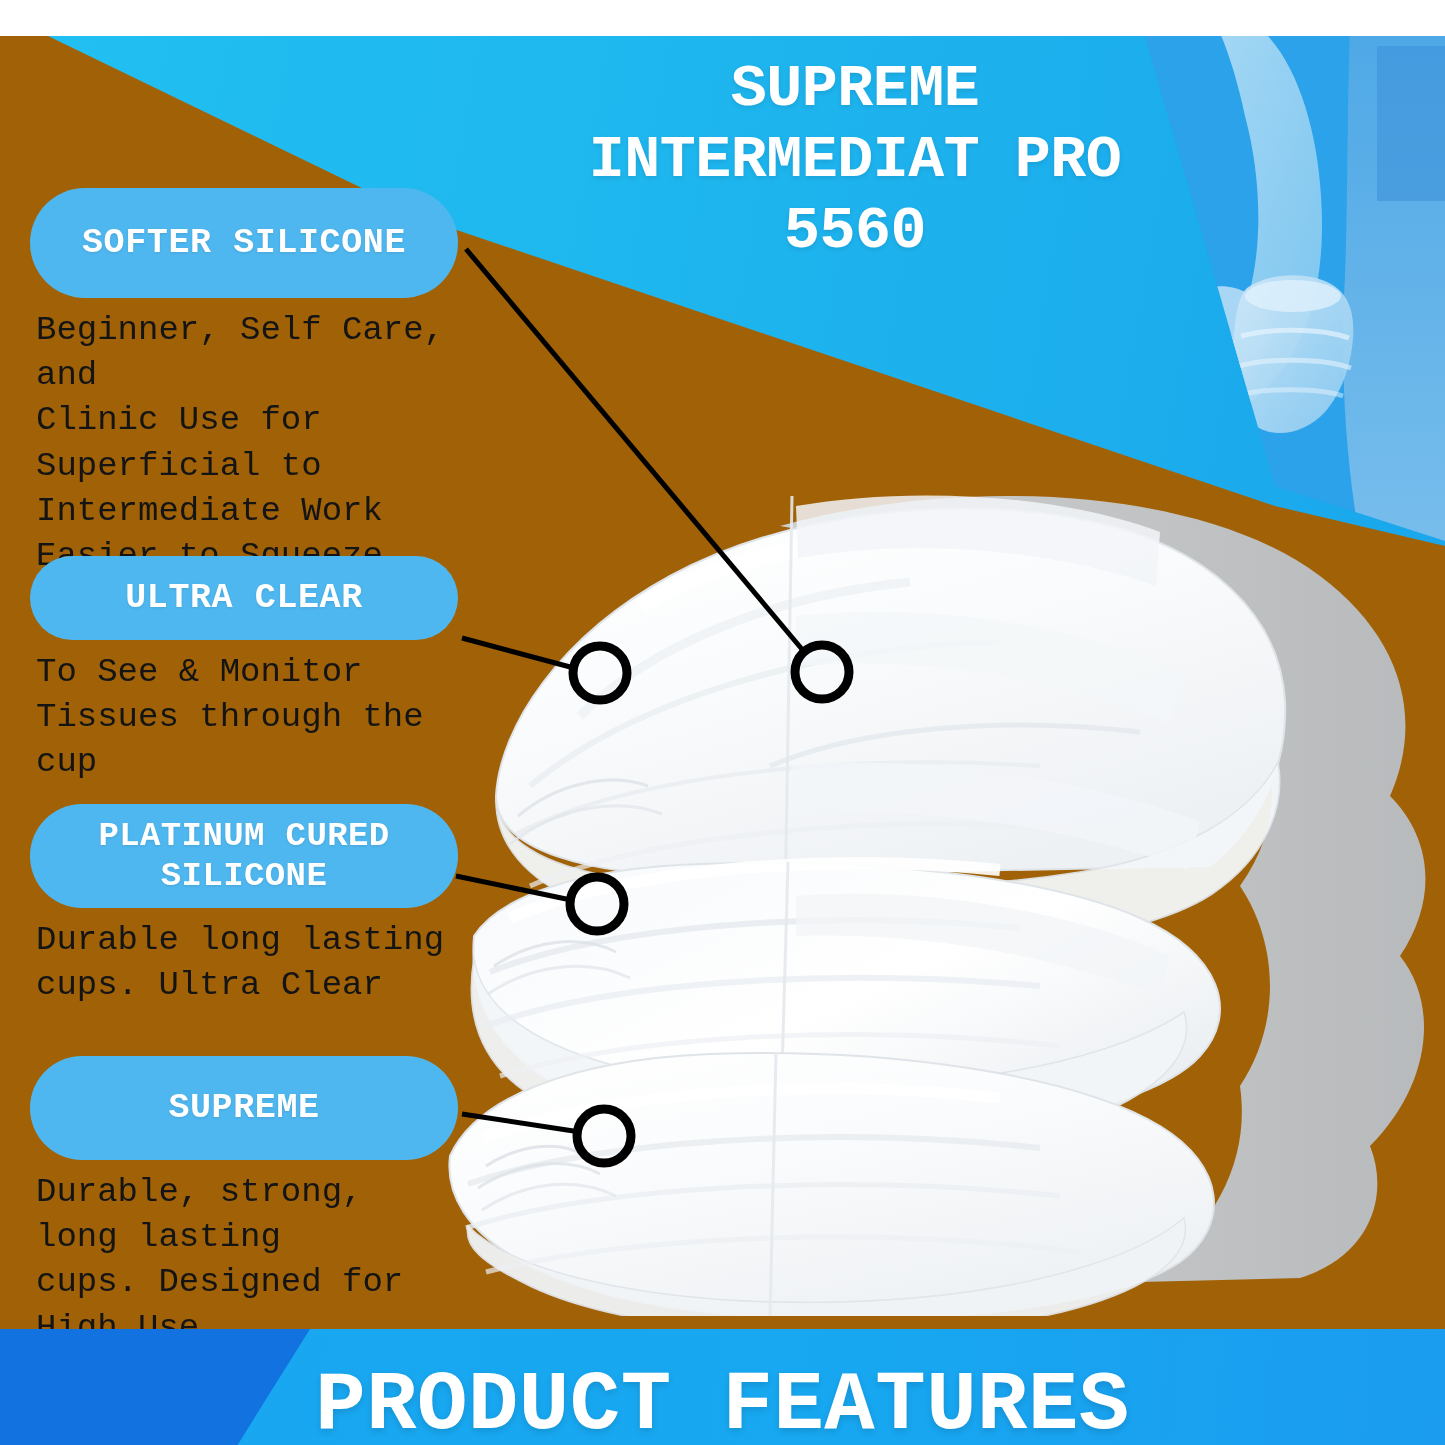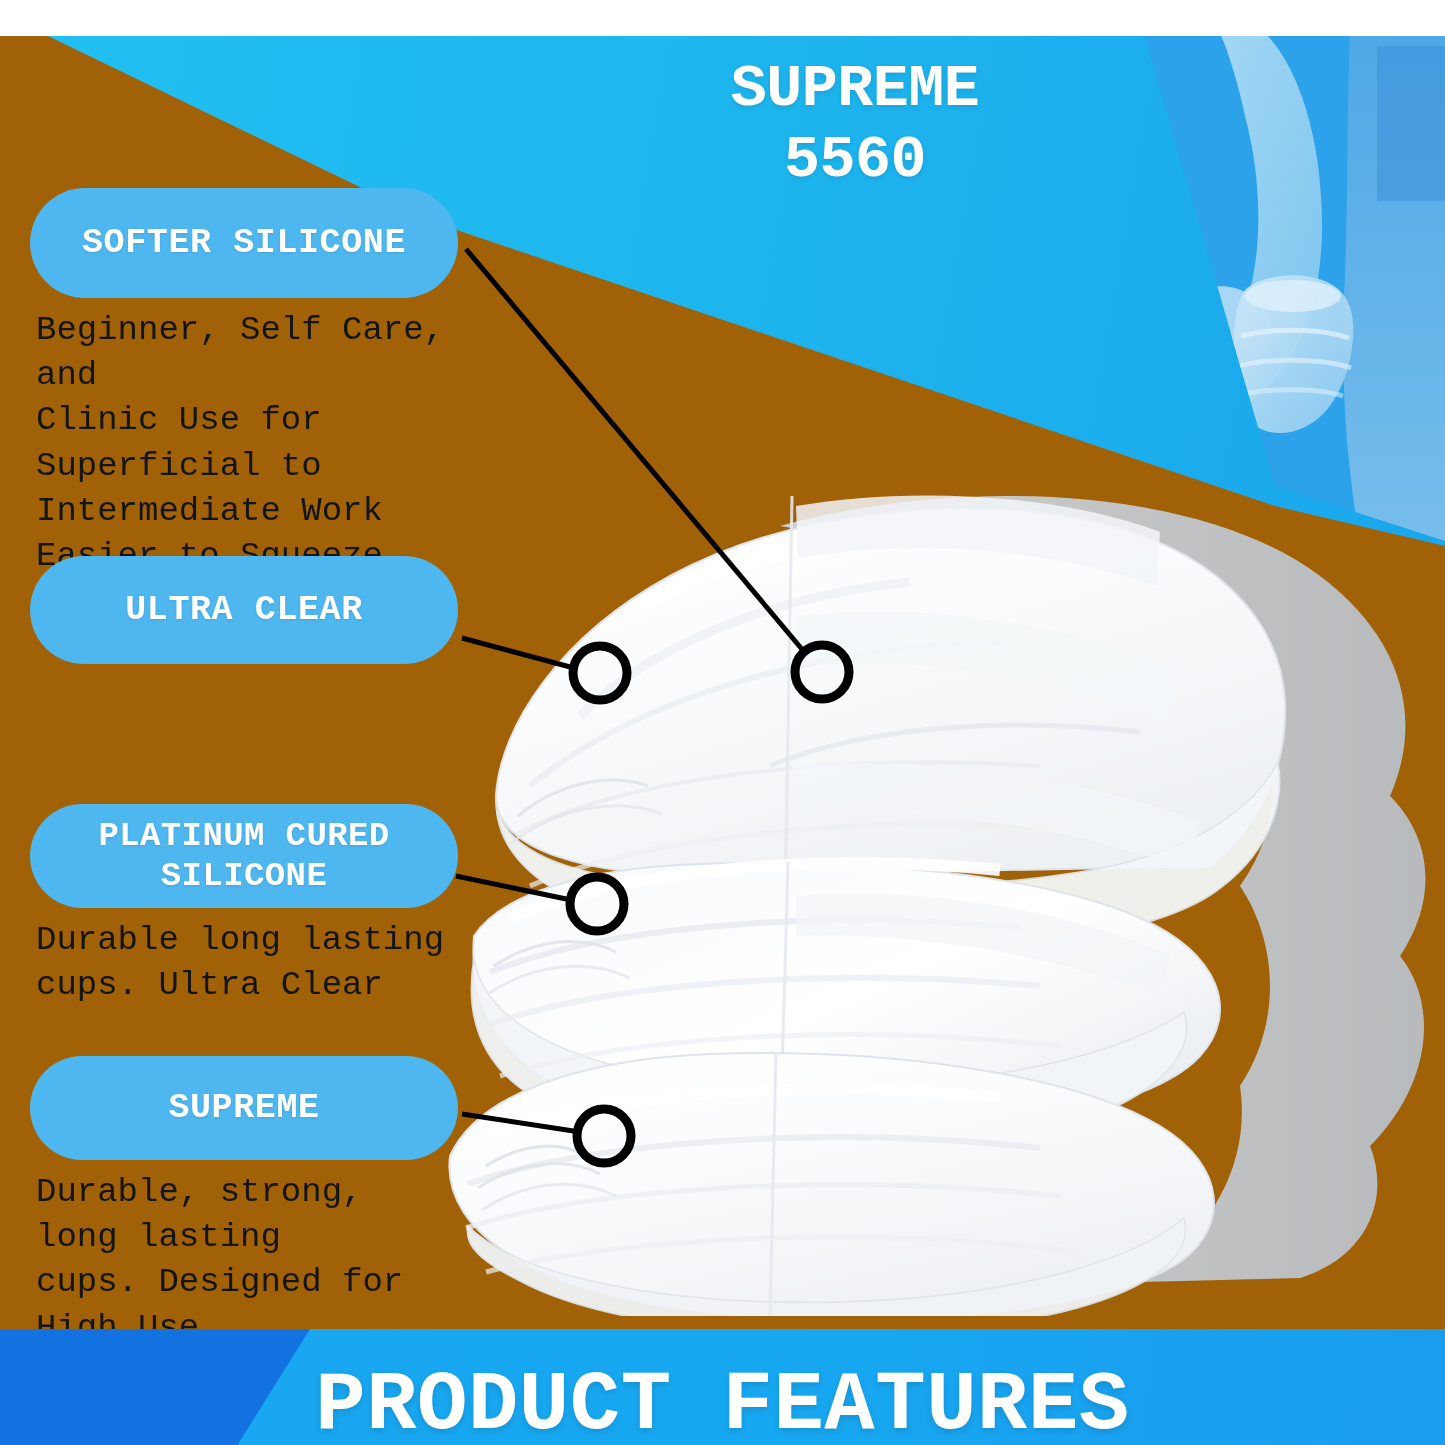--- a/index.html
+++ b/index.html
@@ -81,21 +81,21 @@
     margin-top: 10px;
     padding-left: 6px;
     white-space: pre-line;
     font-weight: 400;
   }
 
   
   #feat-0 { left: 30px; top: 152px; width: 428px; }
   #feat-0 .pill { height: 110px; font-size: 35px; letter-spacing: 0.6px; justify-content: center; }
   #feat-1 { left: 30px; top: 520px; width: 428px; }
-  #feat-1 .pill { height: 108px; font-size: 35px; letter-spacing: 0.6px; }
+  #feat-1 .pill { height: 84px; font-size: 35px; letter-spacing: 0.6px; }
   #feat-2 { left: 30px; top: 768px; width: 428px; }
   #feat-2 .pill { height: 104px; font-size: 34px; letter-spacing: 0.4px; line-height: 1.18; padding: 0 14px; }
   #feat-3 { left: 30px; top: 1020px; width: 428px; }
   #feat-3 .pill { height: 104px; font-size: 35px; letter-spacing: 0.6px; }
 
   
   .callouts {
     position: absolute;
     left: 0; top: 0;
     width: 1445px; height: 1445px;
@@ -172,20 +172,21 @@
       <path d="M102 252 C122 238 160 234 186 248 C204 258 210 278 208 302 C206 330 196 358 180 376 C160 398 128 404 108 388 C92 374 86 344 88 312 C90 284 92 262 102 252 Z" fill="url(#cupG)" opacity="0.92"></path>
       <ellipse cx="148" cy="260" rx="48" ry="16" fill="#e2f2fc" opacity="0.75"></ellipse>
       <path d="M96 300 C124 292 176 292 204 302" stroke="#e6f4fd" stroke-width="5" fill="none" opacity="0.7"></path>
       <path d="M94 330 C122 322 178 322 206 332" stroke="#e6f4fd" stroke-width="5" fill="none" opacity="0.6"></path>
       <path d="M98 358 C124 352 174 352 198 360" stroke="#e6f4fd" stroke-width="5" fill="none" opacity="0.5"></path>
     </svg>
   </div>
 
   <div class="title-block">
     <span class="title-line">SUPREME</span>
+    <span class="title-line">INTERMEDIAT PRO</span>
     <span class="title-line">5560</span>
   </div>
 
   <div class="product">
     <svg viewBox="0 0 1010 850" width="1010" height="850">
       <defs>
         <linearGradient id="glassA" x1="0" y1="0" x2="0.6" y2="1">
           <stop offset="0%" stop-color="#ffffff"></stop>
           <stop offset="40%" stop-color="#fbfcfd"></stop>
           <stop offset="100%" stop-color="#eef1f4"></stop>
@@ -255,20 +256,22 @@
     <div class="desc">Beginner, Self Care, and
 Clinic Use for Superficial to
 Intermediate Work
 Easier to Squeeze.</div>
   </div>
 
   <div class="feature" id="feat-1">
     <div class="pill">
       <span class="pill-label">ULTRA CLEAR</span>
     </div>
+    <div class="desc">To See &amp; Monitor
+Tissues through the cup</div>
   </div>
 
   <div class="feature" id="feat-2">
     <div class="pill">
       <span class="pill-label">PLATINUM CURED SILICONE</span>
     </div>
     <div class="desc">Durable long lasting
 cups. Ultra Clear</div>
   </div>
 

